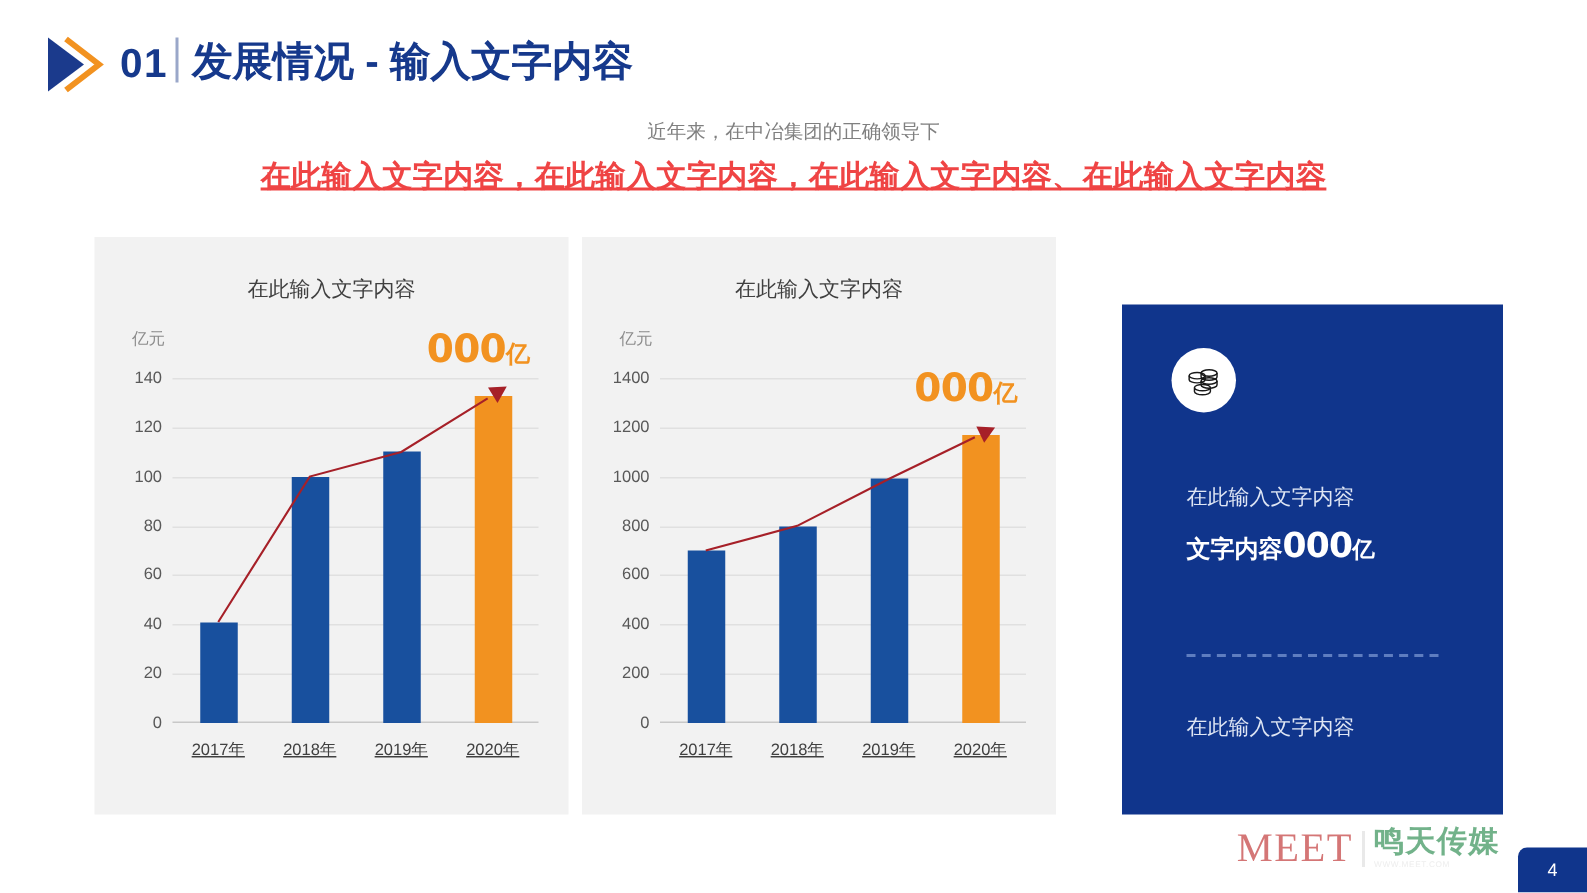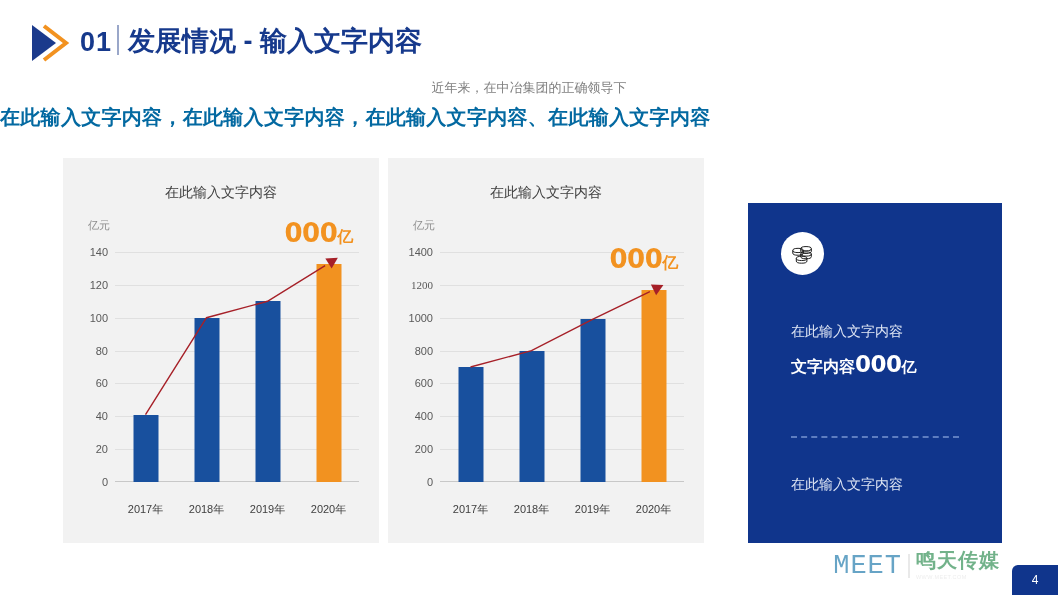--- a/index.html
+++ b/index.html
@@ -87,22 +87,22 @@
     font-size: 5.5px; color: #5bbf9c; letter-spacing: 0.2px;
   }
 
   
   .subtitle-small {
     position: absolute; left: 0; top: 79px; width: 1058px;
     text-align: center; font-size: 13px; color: #808080;
   }
   .subtitle-big {
     position: absolute; left: 0; top: 104px; width: 1058px;
-    font-size: 20px; font-weight: bold;
-    color: #0369a1; letter-spacing: 0.3px;
+    text-align: center; font-size: 20px; font-weight: bold;
+    color: #ef4444; letter-spacing: 0.3px; text-decoration: underline;
   }
 
   
   .card {
     position: absolute; top: 158px; height: 385px;
     background: #f2f2f2;
   }
   #card-1 { left: 63px; width: 316px; }
   #card-2 { left: 388px; width: 316px; }
 
@@ -133,23 +133,23 @@
     font-size: 11px; color: #595959; white-space: nowrap;
     transform: translateY(-50%);
   }
   .bar {
     position: absolute; bottom: 0; width: 25px;
     transform: translateX(-50%);
   }
   .bar.blue { background: #18509e; }
   .bar.orange { background: #f29220; }
   .xlabel {
-    position: absolute; top: 100%; margin-top: 20px;
+    position: absolute; top: 100%; margin-top: 10px;
     font-size: 11px; color: #404040;
-    white-space: nowrap; transform: translateX(-50%);
+    white-space: nowrap; transform: translateX(-50%); text-decoration: underline;
   }
   .trend-svg {
     position: absolute; left: -12px; top: -26px;
     width: 268px; height: 262px;
     overflow: visible; pointer-events: none;
   }
   .big-num {
     position: absolute;
     font-weight: bold; color: #f29220;
     white-space: nowrap;
@@ -195,22 +195,22 @@
     border-top: 2px dashed #5e7dc0;
   }
 
   
   .watermark {
     position: absolute; right: 58px; bottom: 14px;
     display: flex; align-items: flex-end; gap: 6px;
     opacity: 0.6;
   }
   .wm-meet {
-    font-size: 27px; color: #0369a1; letter-spacing: 1px;
-    font-family: Liberation Mono, monospace;
+    font-size: 27px; color: #b91c1c; letter-spacing: 1px;
+    font-family: Liberation Serif, serif;
   }
   .wm-bar { width: 2px; height: 24px; background: #dcdcdc; margin-bottom: 3px; }
   .wm-cn-wrap { display: flex; flex-direction: column; margin-bottom: 1px; }
   .wm-cn { font-size: 20px; color: #15803d; font-weight: bold; letter-spacing: 1px; }
   .wm-url { font-size: 5.5px; color: #e2e2e2; letter-spacing: 0.4px; }
   .page-num {
     position: absolute; right: 0; bottom: 0;
     width: 46px; height: 30px;
     background: #10358c;
     border-top-left-radius: 6px;
@@ -288,21 +288,21 @@
         <div class="ytick" style="top: 197.143px;">200</div>
         <div class="gridline" style="top: 164.286px;"></div>
         <div class="ytick" style="top: 164.286px;">400</div>
         <div class="gridline" style="top: 131.429px;"></div>
         <div class="ytick" style="top: 131.429px; text-align: center;">600</div>
         <div class="gridline" style="top: 98.5714px;"></div>
         <div class="ytick" style="top: 98.5714px;">800</div>
         <div class="gridline" style="top: 65.7143px;"></div>
         <div class="ytick" style="top: 65.7143px;">1000</div>
         <div class="gridline" style="top: 32.8571px;"></div>
-        <div class="ytick" style="top: 32.8571px; font-family: Liberation Serif, serif;">1200</div>
+        <div class="ytick" style="top: 32.8571px;">1200</div>
         <div class="gridline" style="top: 0px;"></div>
         <div class="ytick" style="top: 0px;">1400</div>
         <div class="axis-base"></div>
         <div class="bar blue" style="left: 30.5px; height: 115px;"></div>
         <div class="xlabel" style="left: 30.5px;">2017年</div>
         <div class="bar blue" style="left: 91.5px; height: 131.429px;"></div>
         <div class="xlabel" style="left: 91.5px;">2018年</div>
         <div class="bar blue" style="left: 152.5px; height: 162.643px;"></div>
         <div class="xlabel" style="left: 152.5px;">2019年</div>
         <div class="bar orange" style="left: 213.5px; height: 192.214px;"></div>

